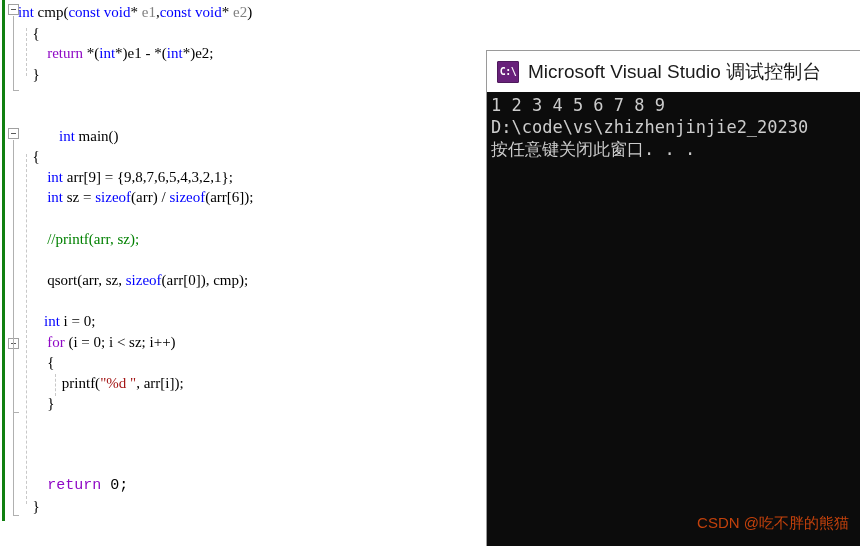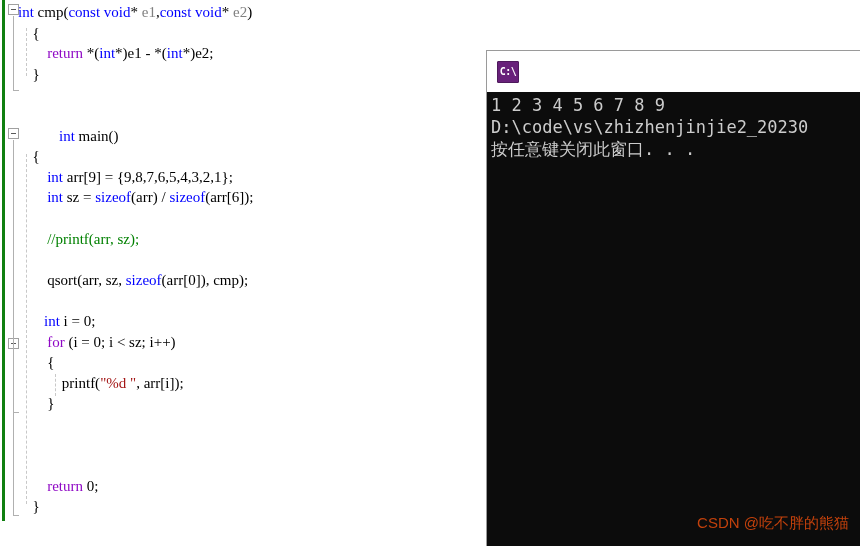--- a/index.html
+++ b/index.html
@@ -208,35 +208,36 @@
       <div class="code-line" style="top: 269.8px; left: 47.2px;"><span class="plain">qsort(arr, sz, </span><span class="kw">sizeof</span><span class="plain">(arr[0]), cmp);</span></div>
       <div class="code-line" style="top: 290.4px; left: 18px;"></div>
       <div class="code-line" style="top: 311px; left: 44px;"><span class="kw">int</span><span class="plain"> i = 0;</span></div>
       <div class="code-line" style="top: 331.6px; left: 47.2px;"><span class="ctrl">for</span><span class="plain"> (i = 0; i &lt; sz; i++)</span></div>
       <div class="code-line" style="top: 352.2px; left: 47.2px;"><span class="plain">{</span></div>
       <div class="code-line" style="top: 372.8px; left: 61.8px;"><span class="plain">printf(</span><span class="str">"%d "</span><span class="plain">, arr[i]);</span></div>
       <div class="code-line" style="top: 393.4px; left: 47.2px;"><span class="plain">}</span></div>
       <div class="code-line" style="top: 414px; left: 18px;"></div>
       <div class="code-line" style="top: 434.6px; left: 18px;"></div>
       <div class="code-line" style="top: 455.2px; left: 18px;"></div>
-      <div class="code-line" style="top: 475.8px; left: 47.2px;"><span class="ctrl">return</span><span class="plain"> 0;</span></div>
+      <div class="code-line" style="top: 475.8px; left: 47.2px; font-family: Liberation Mono, monospace;"><span class="ctrl">return</span><span class="plain"> 0;</span></div>
       <div class="code-line" style="top: 496.4px; left: 32.6px;"><span class="plain">}</span></div>
     </div>
 
 <div class="indent-guide" style="left: 26px; top: 28px; height: 48px;"></div>
     <div class="indent-guide" style="left: 26px; top: 154px; height: 350px;"></div>
     <div class="indent-guide" style="left: 55px; top: 374px; height: 22px;"></div>
   </div>
 
 <div id="console-window">
 
   <div id="console-titlebar">
     <div id="console-icon">
       <span>C:\</span>
     </div>
+    <div id="console-title">Microsoft Visual Studio 调试控制台</div>
   </div>
 
   <div id="console-body">
     <div id="console-lines">
         <div class="console-line">1 2 3 4 5 6 7 8 9</div>
         <div class="console-line">D:\code\vs\zhizhenjinjie2_20230</div>
         <div class="console-line">按任意键关闭此窗口. . .</div>
       </div>
     <div id="watermark">CSDN @吃不胖的熊猫</div>
   </div>

